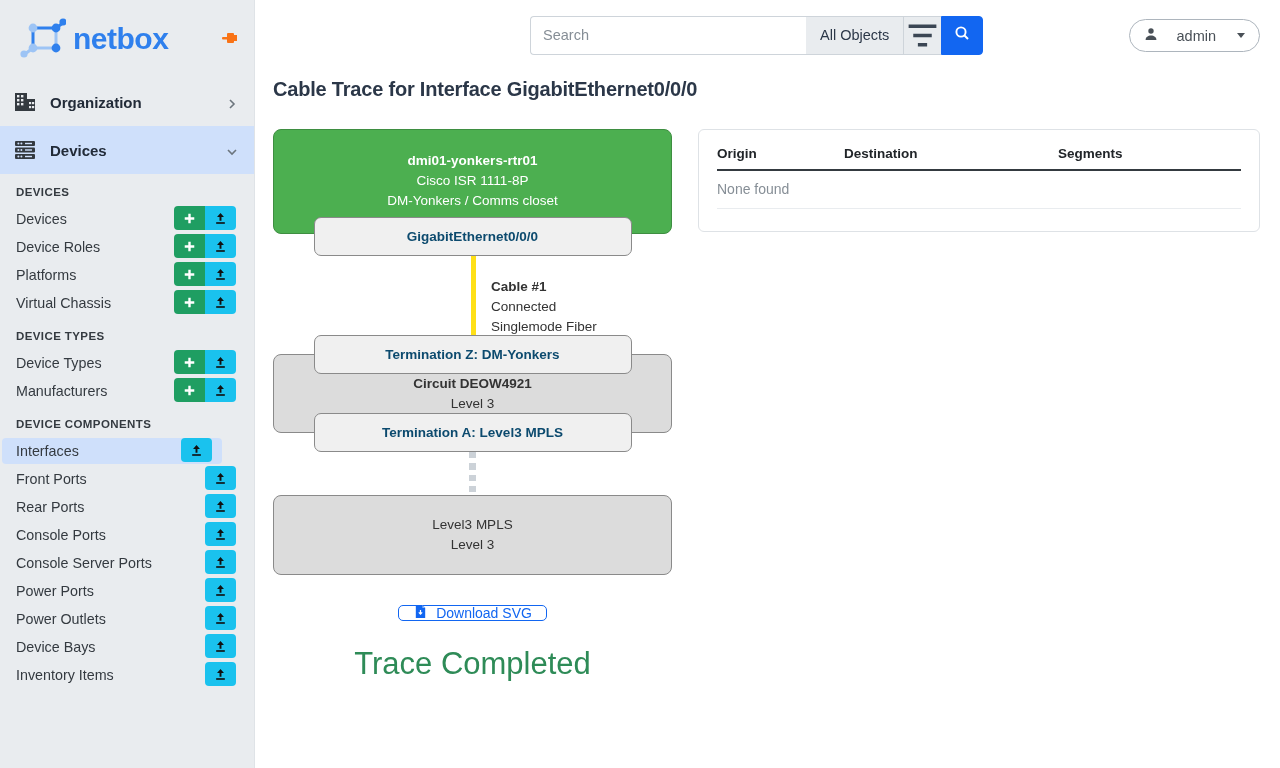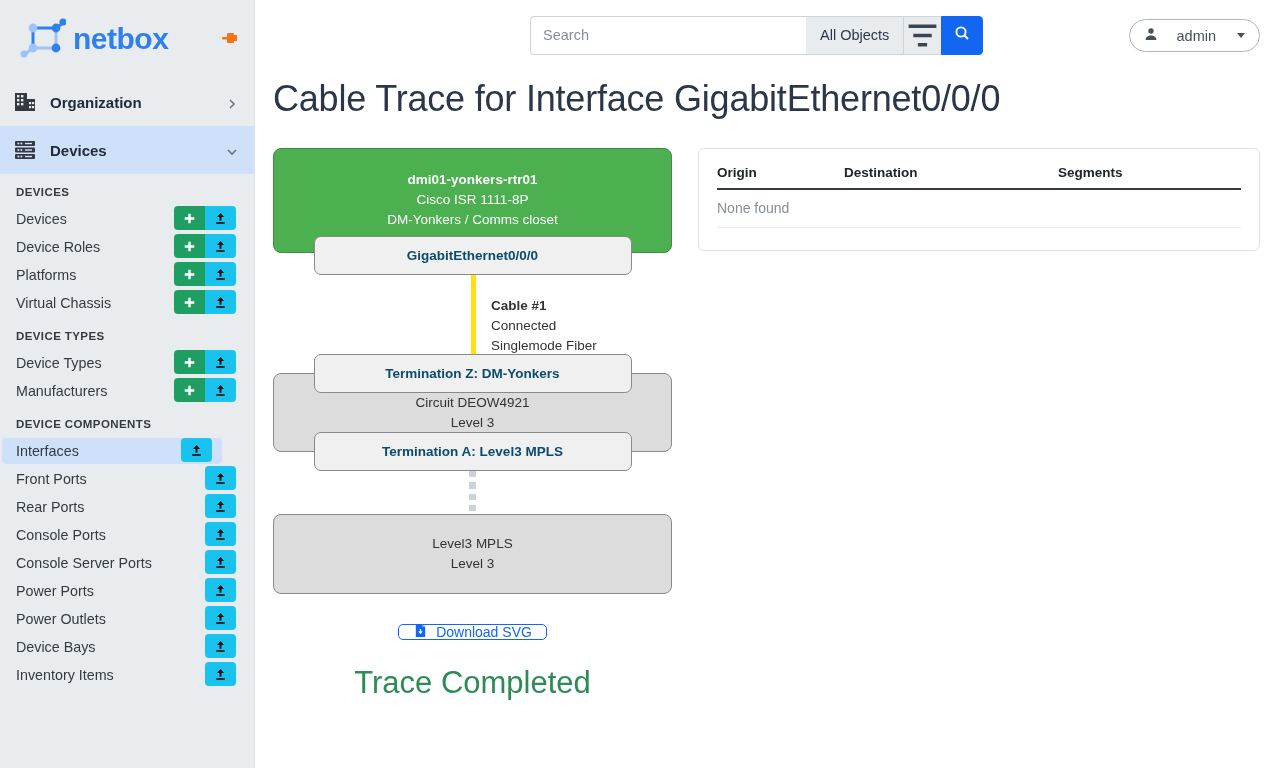--- a/index.html
+++ b/index.html
@@ -110,21 +110,21 @@
     border:1px solid #adb5bd; border-radius:20px;
     background:#fff; cursor:pointer;
     font-size:14.5px; color:#495057;
   }
   .user-btn .caret {
     width:0;height:0;border-left:4px solid transparent;border-right:4px solid transparent;
     border-top:5px solid #495057; margin-left:2px;
   }
 
   .page-title {
-    font-size:36px; font-weight:400; color:#2b3748;
+    font-size:20px; font-weight:700; color:#2b3748;
     padding:8px 0 0 18px; letter-spacing:-0.2px;
   }
 
   .content { display:flex; padding:28px 20px 0 18px; gap:26px; }
   .trace-col { width:399px; flex:0 0 399px; }
   .paths-col { flex:1; }
 
   
   .trace { position:relative; }
   .node-device {
@@ -156,21 +156,21 @@
   .cable-labels .cl-title { font-size:13.5px; font-weight:700; color:#333; line-height:20px; }
   .cable-labels .cl-line { font-size:13.5px; color:#333; line-height:20px; }
 
   .circuit-wrap { position:relative; }
   .circuit-box {
     width:399px; height:79px; background:#dcdcdc;
     border:1px solid #8a8a8a; border-radius:8px;
     display:flex; flex-direction:column; align-items:center; justify-content:center;
     color:#333;
   }
-  .circuit-box .c-name { font-size:13.5px; font-weight:400; line-height:20px; }
+  .circuit-box .c-name { font-size:13.5px; font-weight:700; line-height:20px; }
   .circuit-box .c-sub { font-size:13.5px; line-height:20px; }
   .term-over-top { position:relative; z-index:4; margin-bottom:-20px; }
   .term-over-bot { position:relative; z-index:4; margin-top:-20px; }
 
   .dots { height:40px; display:flex; flex-direction:column; align-items:center;
           justify-content:center; gap:5px; }
   .dots i { width:7px; height:7px; background:#ccd2d8; display:block; }
 
   .node-provider {
     width:399px; height:80px; background:#dcdcdc;

